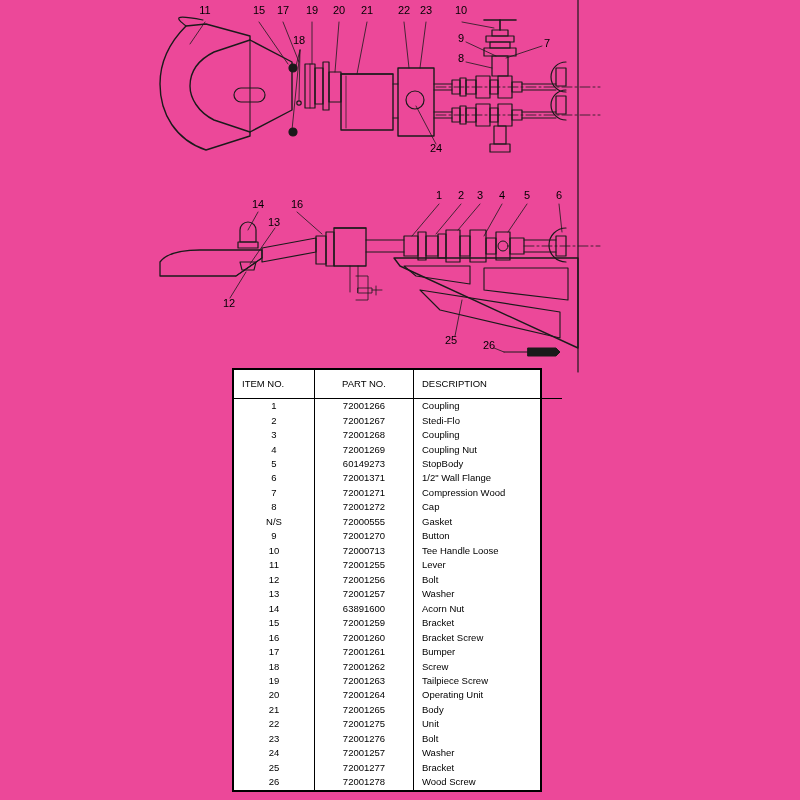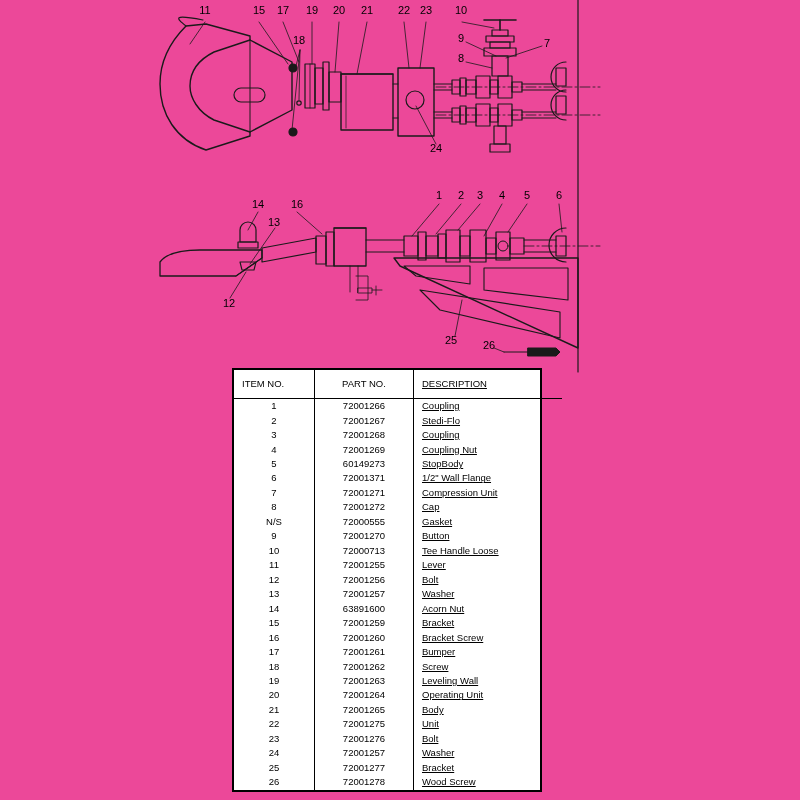--- a/index.html
+++ b/index.html
@@ -53,21 +53,21 @@
     height: 14.3px;
   }
   #parts-table thead th {
     font-weight: normal;
     border-bottom: 1px solid #000000;
     height: 28px;
     vertical-align: middle;
   }
   .col-item { width: 72px; text-align: center; border-right: 1px solid #000000; }
   .col-part { width: 98px; text-align: center; border-right: 1px solid #000000; }
-  .col-desc { width: 140px; text-align: left; padding-left: 8px !important; text-decoration: underline; }
+  .col-desc { width: 140px; text-align: left; padding-left: 8px !important; }
   th.col-item { text-align: left; padding-left: 8px !important; }
   th.col-part { text-align: center; }
   th.col-desc { text-align: left; padding-left: 8px !important; }
   tbody tr:first-child td { padding-top: 6px; }
 </style>
 </head>
 <body>
 
 <div id="page">
 
@@ -307,21 +307,21 @@
             <td class="col-desc">StopBody</td>
           </tr>
           <tr>
             <td class="col-item">6</td>
             <td class="col-part">72001371</td>
             <td class="col-desc">1/2"  Wall Flange</td>
           </tr>
           <tr>
             <td class="col-item">7</td>
             <td class="col-part">72001271</td>
-            <td class="col-desc">Compression Unit</td>
+            <td class="col-desc">Compression Wood</td>
           </tr>
           <tr>
             <td class="col-item">8</td>
             <td class="col-part">72001272</td>
             <td class="col-desc">Cap</td>
           </tr>
           <tr>
             <td class="col-item">N/S</td>
             <td class="col-part">72000555</td>
             <td class="col-desc">Gasket</td>
@@ -372,21 +372,21 @@
             <td class="col-desc">Bumper</td>
           </tr>
           <tr>
             <td class="col-item">18</td>
             <td class="col-part">72001262</td>
             <td class="col-desc">Screw</td>
           </tr>
           <tr>
             <td class="col-item">19</td>
             <td class="col-part">72001263</td>
-            <td class="col-desc">Leveling Wall</td>
+            <td class="col-desc">Tailpiece Screw</td>
           </tr>
           <tr>
             <td class="col-item">20</td>
             <td class="col-part">72001264</td>
             <td class="col-desc">Operating Unit</td>
           </tr>
           <tr>
             <td class="col-item">21</td>
             <td class="col-part">72001265</td>
             <td class="col-desc">Body</td>

